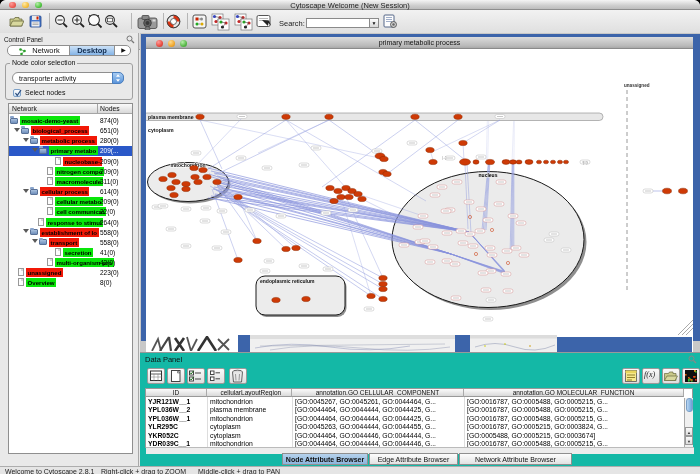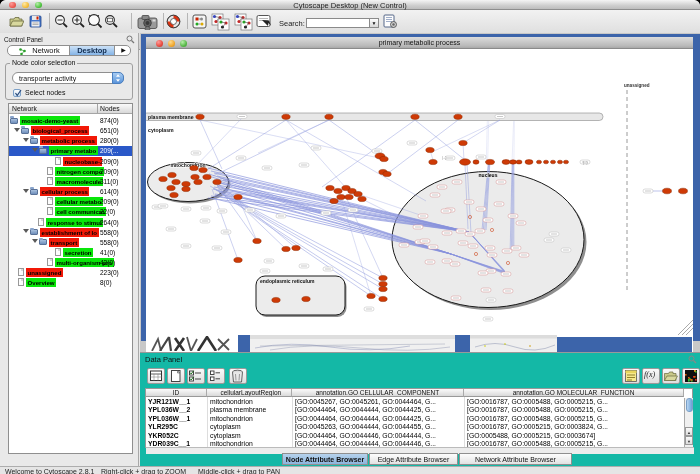--- a/index.html
+++ b/index.html
@@ -73,21 +73,21 @@
 #status{left:0;top:466px;width:700px;height:8px;background:#e5e5e5;border-top:1px solid #adadad;}
 #status span{position:absolute;top:1px;font-size:7px;color:#222;white-space:nowrap;}
 </style>
 </head>
 <body>
 <div id="app">
   <div id="titlebar" class="abs">
     <div class="tl" style="left:9px;background:radial-gradient(circle at 35% 30%,#ff9a98,#ec5c54 60%,#d33a30);"></div>
     <div class="tl" style="left:22px;background:radial-gradient(circle at 35% 30%,#ffe9a8,#f5bf3e 60%,#dd9f20);"></div>
     <div class="tl" style="left:35px;background:radial-gradient(circle at 35% 30%,#b8efab,#52c443 60%,#35a328);"></div>
-    <div id="ttext" class="abs">Cytoscape Desktop (New Control)</div>
+    <div id="ttext" class="abs">Cytoscape Welcome (New Session)</div>
   </div>
   <div id="toolbar" class="abs">
 <svg class="abs" style="left:9px;top:5px" width="15" height="13" viewBox="0 0 15 13">
         <path d="M1 4 L5 4 L6 2.5 L10 2.5 L10 4 L13 4 L13 11 L1 11 Z" fill="#c9c98a" stroke="#6b6b40" stroke-width="0.8"></path>
         <path d="M1 11 L3.5 6 L15 6 L12.5 11 Z" fill="#d8d89e" stroke="#6b6b40" stroke-width="0.8"></path>
       </svg>
 <svg class="abs" style="left:29px;top:5px" width="13" height="13" viewBox="0 0 13 13">
         <rect x="1" y="1" width="11" height="11" rx="1" fill="#4477cc" stroke="#224488" stroke-width="0.8"></rect>
         <rect x="3" y="1" width="7" height="4" fill="#e8e8e8"></rect>
         <rect x="7.5" y="1.5" width="2" height="3" fill="#cc2200"></rect>

